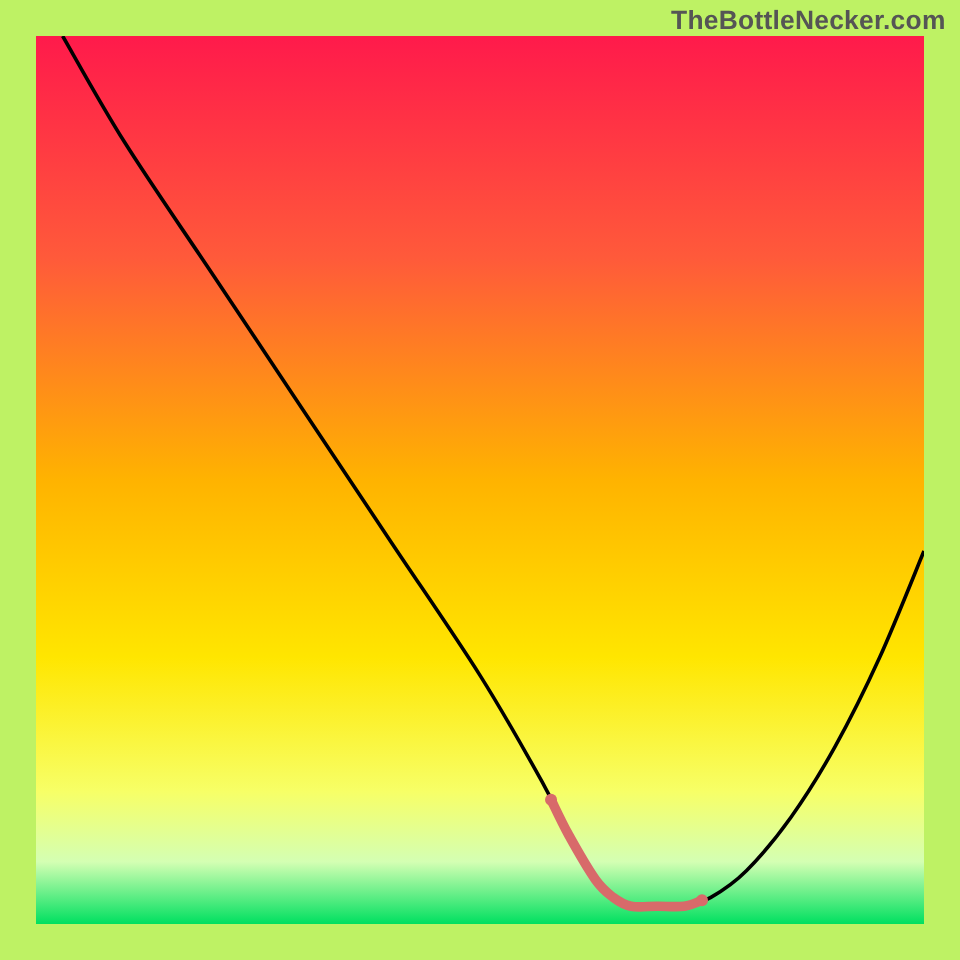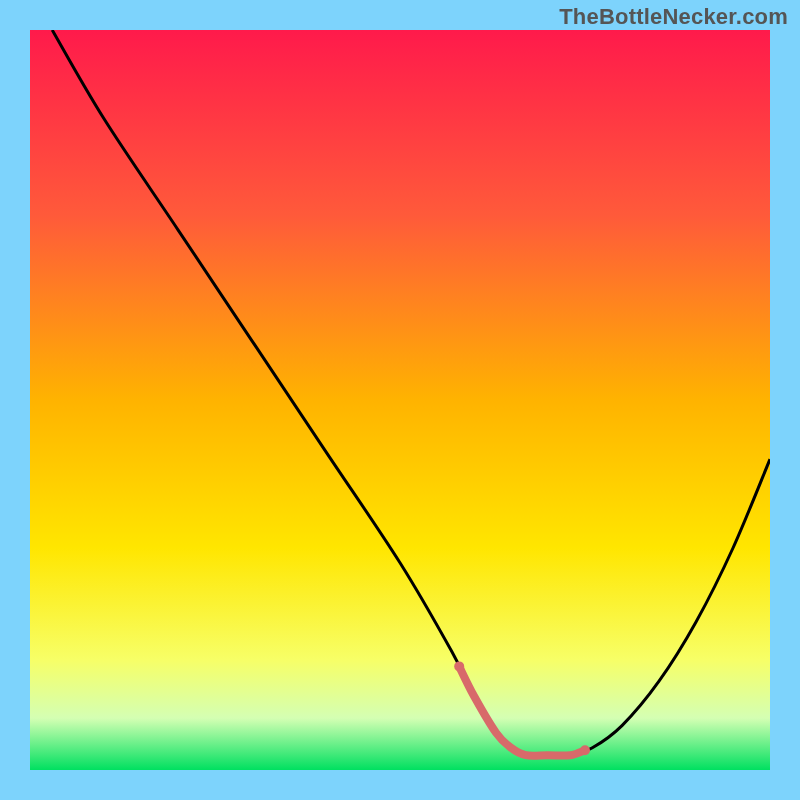--- a/index.html
+++ b/index.html
@@ -8,21 +8,21 @@
     width: 800px;
     height: 800px;
     background: #000;
     font-family: Arial, Helvetica, sans-serif;
     overflow: hidden;
   }
   .frame {
     position: relative;
     width: 800px;
     height: 800px;
-    background: #7dd3fc;
+    background: #bef264;
   }
   .attrib {
     position: absolute;
     top: 4px;
     right: 12px;
     color: #555;
     font-size: 22px;
     font-weight: 600;
     letter-spacing: 0.2px;
     z-index: 5;

